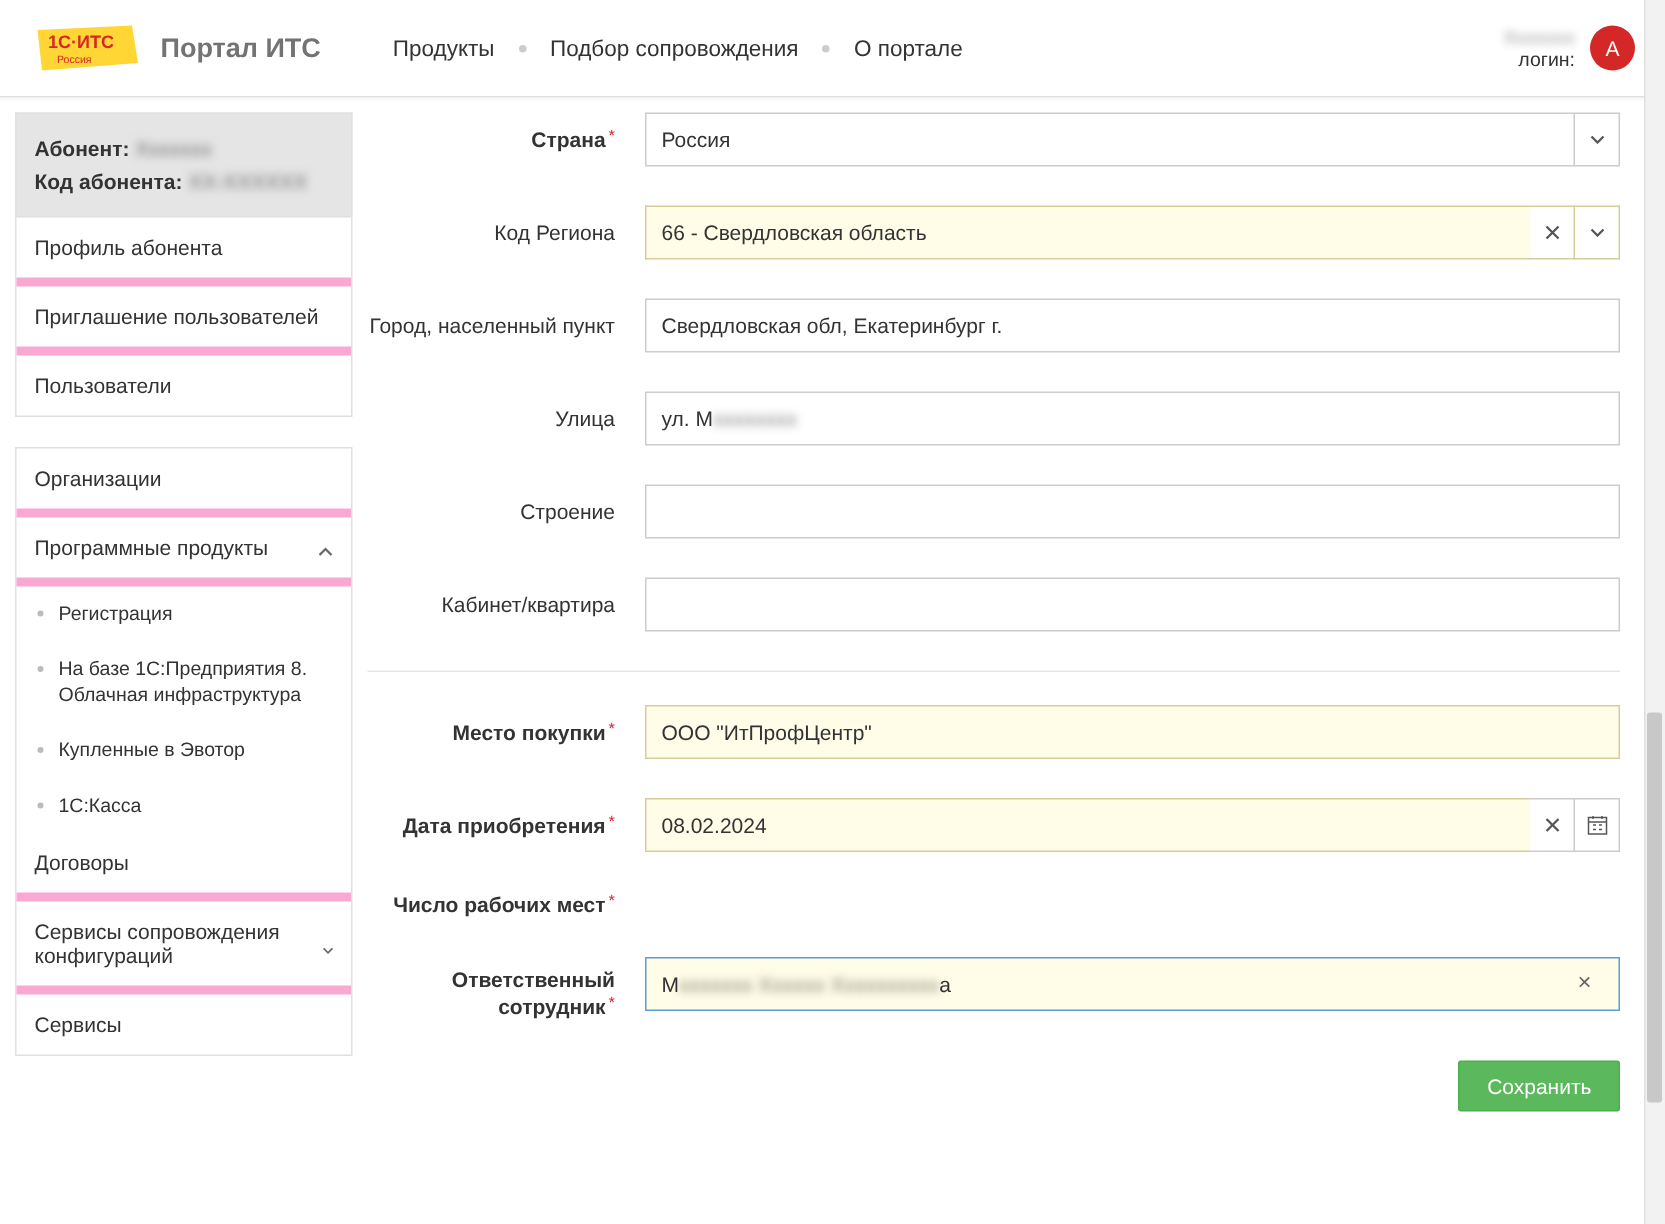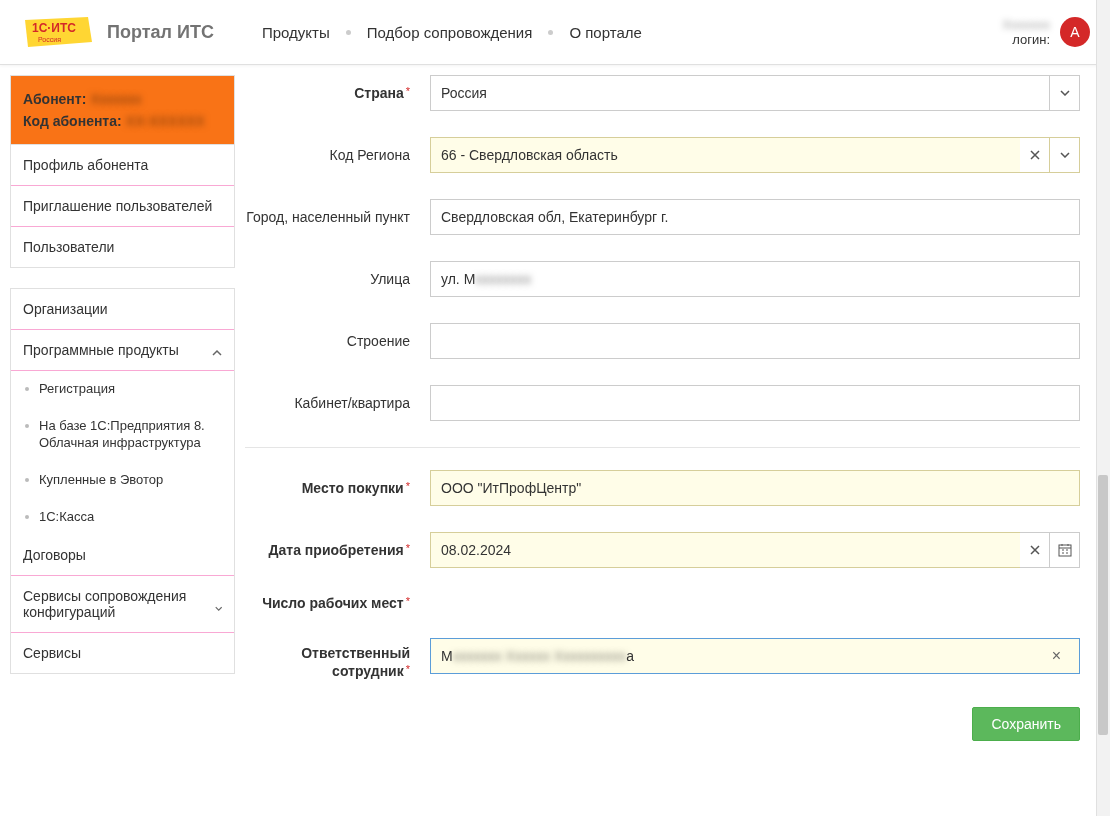--- a/index.html
+++ b/index.html
@@ -12,26 +12,26 @@
 .nav { display: flex; align-items: center; margin-left: 40px; gap: 8px; }
 .nav-item { color: #333; font-size: 15px; padding: 4px 8px; cursor: pointer; }
 .nav-sep { width: 5px; height: 5px; background: #ccc; border-radius: 50%; }
 .user-block { margin-left: auto; display: flex; align-items: center; gap: 10px; }
 .user-info { text-align: right; }
 .user-name { color: transparent; text-shadow: 0 0 6px rgba(0,0,0,0.4); font-size: 13px; }
 .user-login { font-size: 13px; color: #333; }
 .avatar { width: 30px; height: 30px; border-radius: 50%; background: #d42828; color: #fff; display: flex; align-items: center; justify-content: center; font-size: 14px; }
 .layout { display: flex; padding: 10px; gap: 10px; }
 .sidebar { width: 225px; flex-shrink: 0; }
-.sidebar-header { background: #f97316; padding: 12px; border: 1px solid #e0e0e0; border-bottom: none; }
+.sidebar-header { background: #e5e5e5; padding: 12px; border: 1px solid #e0e0e0; border-bottom: none; }
 .sidebar-header div { font-size: 14px; padding: 3px 0; }
 .sidebar-header b { font-weight: bold; }
 .blurred { color: transparent; text-shadow: 0 0 6px rgba(0,0,0,0.5); }
 .menu-group { border: 1px solid #e0e0e0; background: #fff; margin-bottom: 20px; }
-.menu-item { padding: 12px 12px; border-bottom: 1px solid #f9a8d4; cursor: pointer; display: flex; align-items: center; justify-content: space-between; }
+.menu-item { padding: 12px 12px; border-bottom: 6px solid #f9a8d4; cursor: pointer; display: flex; align-items: center; justify-content: space-between; }
 .menu-item:last-child { border-bottom: none; }
 .menu-item.expandable { font-weight: normal; }
 .submenu-item { padding: 10px 12px 10px 28px; font-size: 13px; cursor: pointer; position: relative; line-height: 1.3; }
 .submenu-item::before { content: ''; width: 4px; height: 4px; background: #bbb; border-radius: 50%; position: absolute; left: 14px; top: 16px; }
 .chev { width: 10px; height: 10px; }
 .content { flex: 1; background: #fff; padding-right: 20px; }
 .form-row { display: flex; align-items: center; margin-bottom: 26px; }
 .form-row.tall { align-items: flex-start; }
 .form-label { width: 185px; text-align: right; padding-right: 20px; font-size: 14px; line-height: 1.3; }
 .req { color: #d42828; font-size: 11px; vertical-align: top; margin-left: 2px; }

